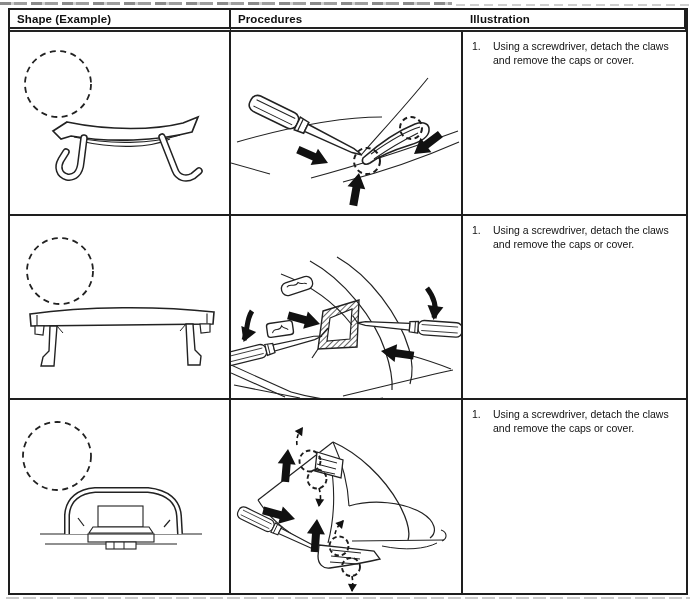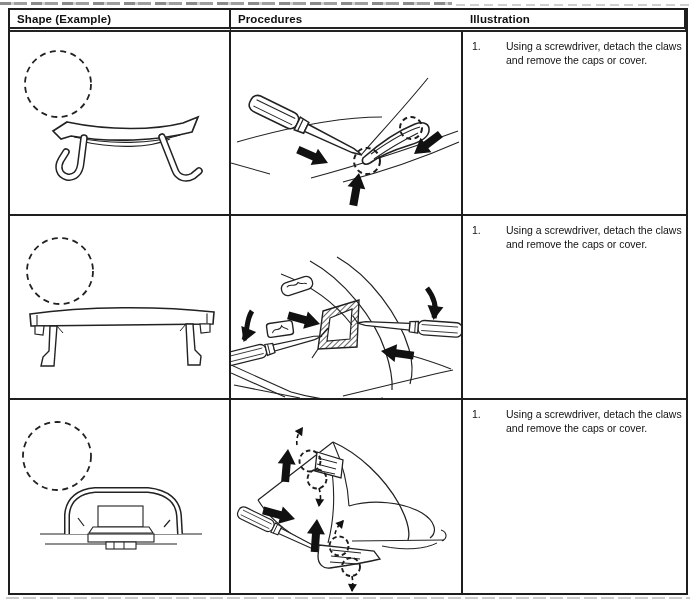--- a/index.html
+++ b/index.html
@@ -11,21 +11,21 @@
              grid-template-rows:22px 184px 184px 193px;background:#86efac;}
   .cell{box-sizing:border-box;position:relative;background:#fff;}
   .cb{border-bottom:2px solid #1e1e1e;}
   .cr{border-right:2px solid #1e1e1e;}
   .head{font-weight:bold;font-size:11.5px;padding:3px 6px 0 7px;letter-spacing:.1px;
         border-bottom:5px double #222;}
   .cell svg{display:block;width:100%;height:100%;}
   .proc{padding:7px 4px 0 9px;}
   .proc-item{display:flex;align-items:flex-start;}
   .num{width:14px;flex:0 0 14px;font-size:10.5px;line-height:1.38;}
-  .txt{flex:1;margin-left:20px;font-size:10.5px;line-height:1.38;max-width:194px;}
+  .txt{flex:1;margin-left:7px;font-size:10.5px;line-height:1.38;max-width:194px;}
   .smudge{position:absolute;pointer-events:none;}
   .sm1{top:2px;left:0;width:452px;height:3px;opacity:.65;
        background:repeating-linear-gradient(90deg,#4c4c4c 0 11px,#b9b9b9 11px 14px,#6b6b6b 14px 27px,transparent 27px 31px);}
   .sm2{top:4px;left:456px;width:236px;height:2px;opacity:.35;
        background:repeating-linear-gradient(90deg,#777 0 9px,transparent 9px 14px);}
   .sm3{top:597px;left:6px;width:684px;height:2px;opacity:.45;
        background:repeating-linear-gradient(90deg,#8a8a8a 0 13px,transparent 13px 17px);}
   .sm4{top:219px;left:10px;width:442px;height:2px;opacity:.22;
        background:repeating-linear-gradient(90deg,#666 0 17px,transparent 17px 22px);}
   .sm5{top:403px;left:10px;width:600px;height:2px;opacity:.2;

